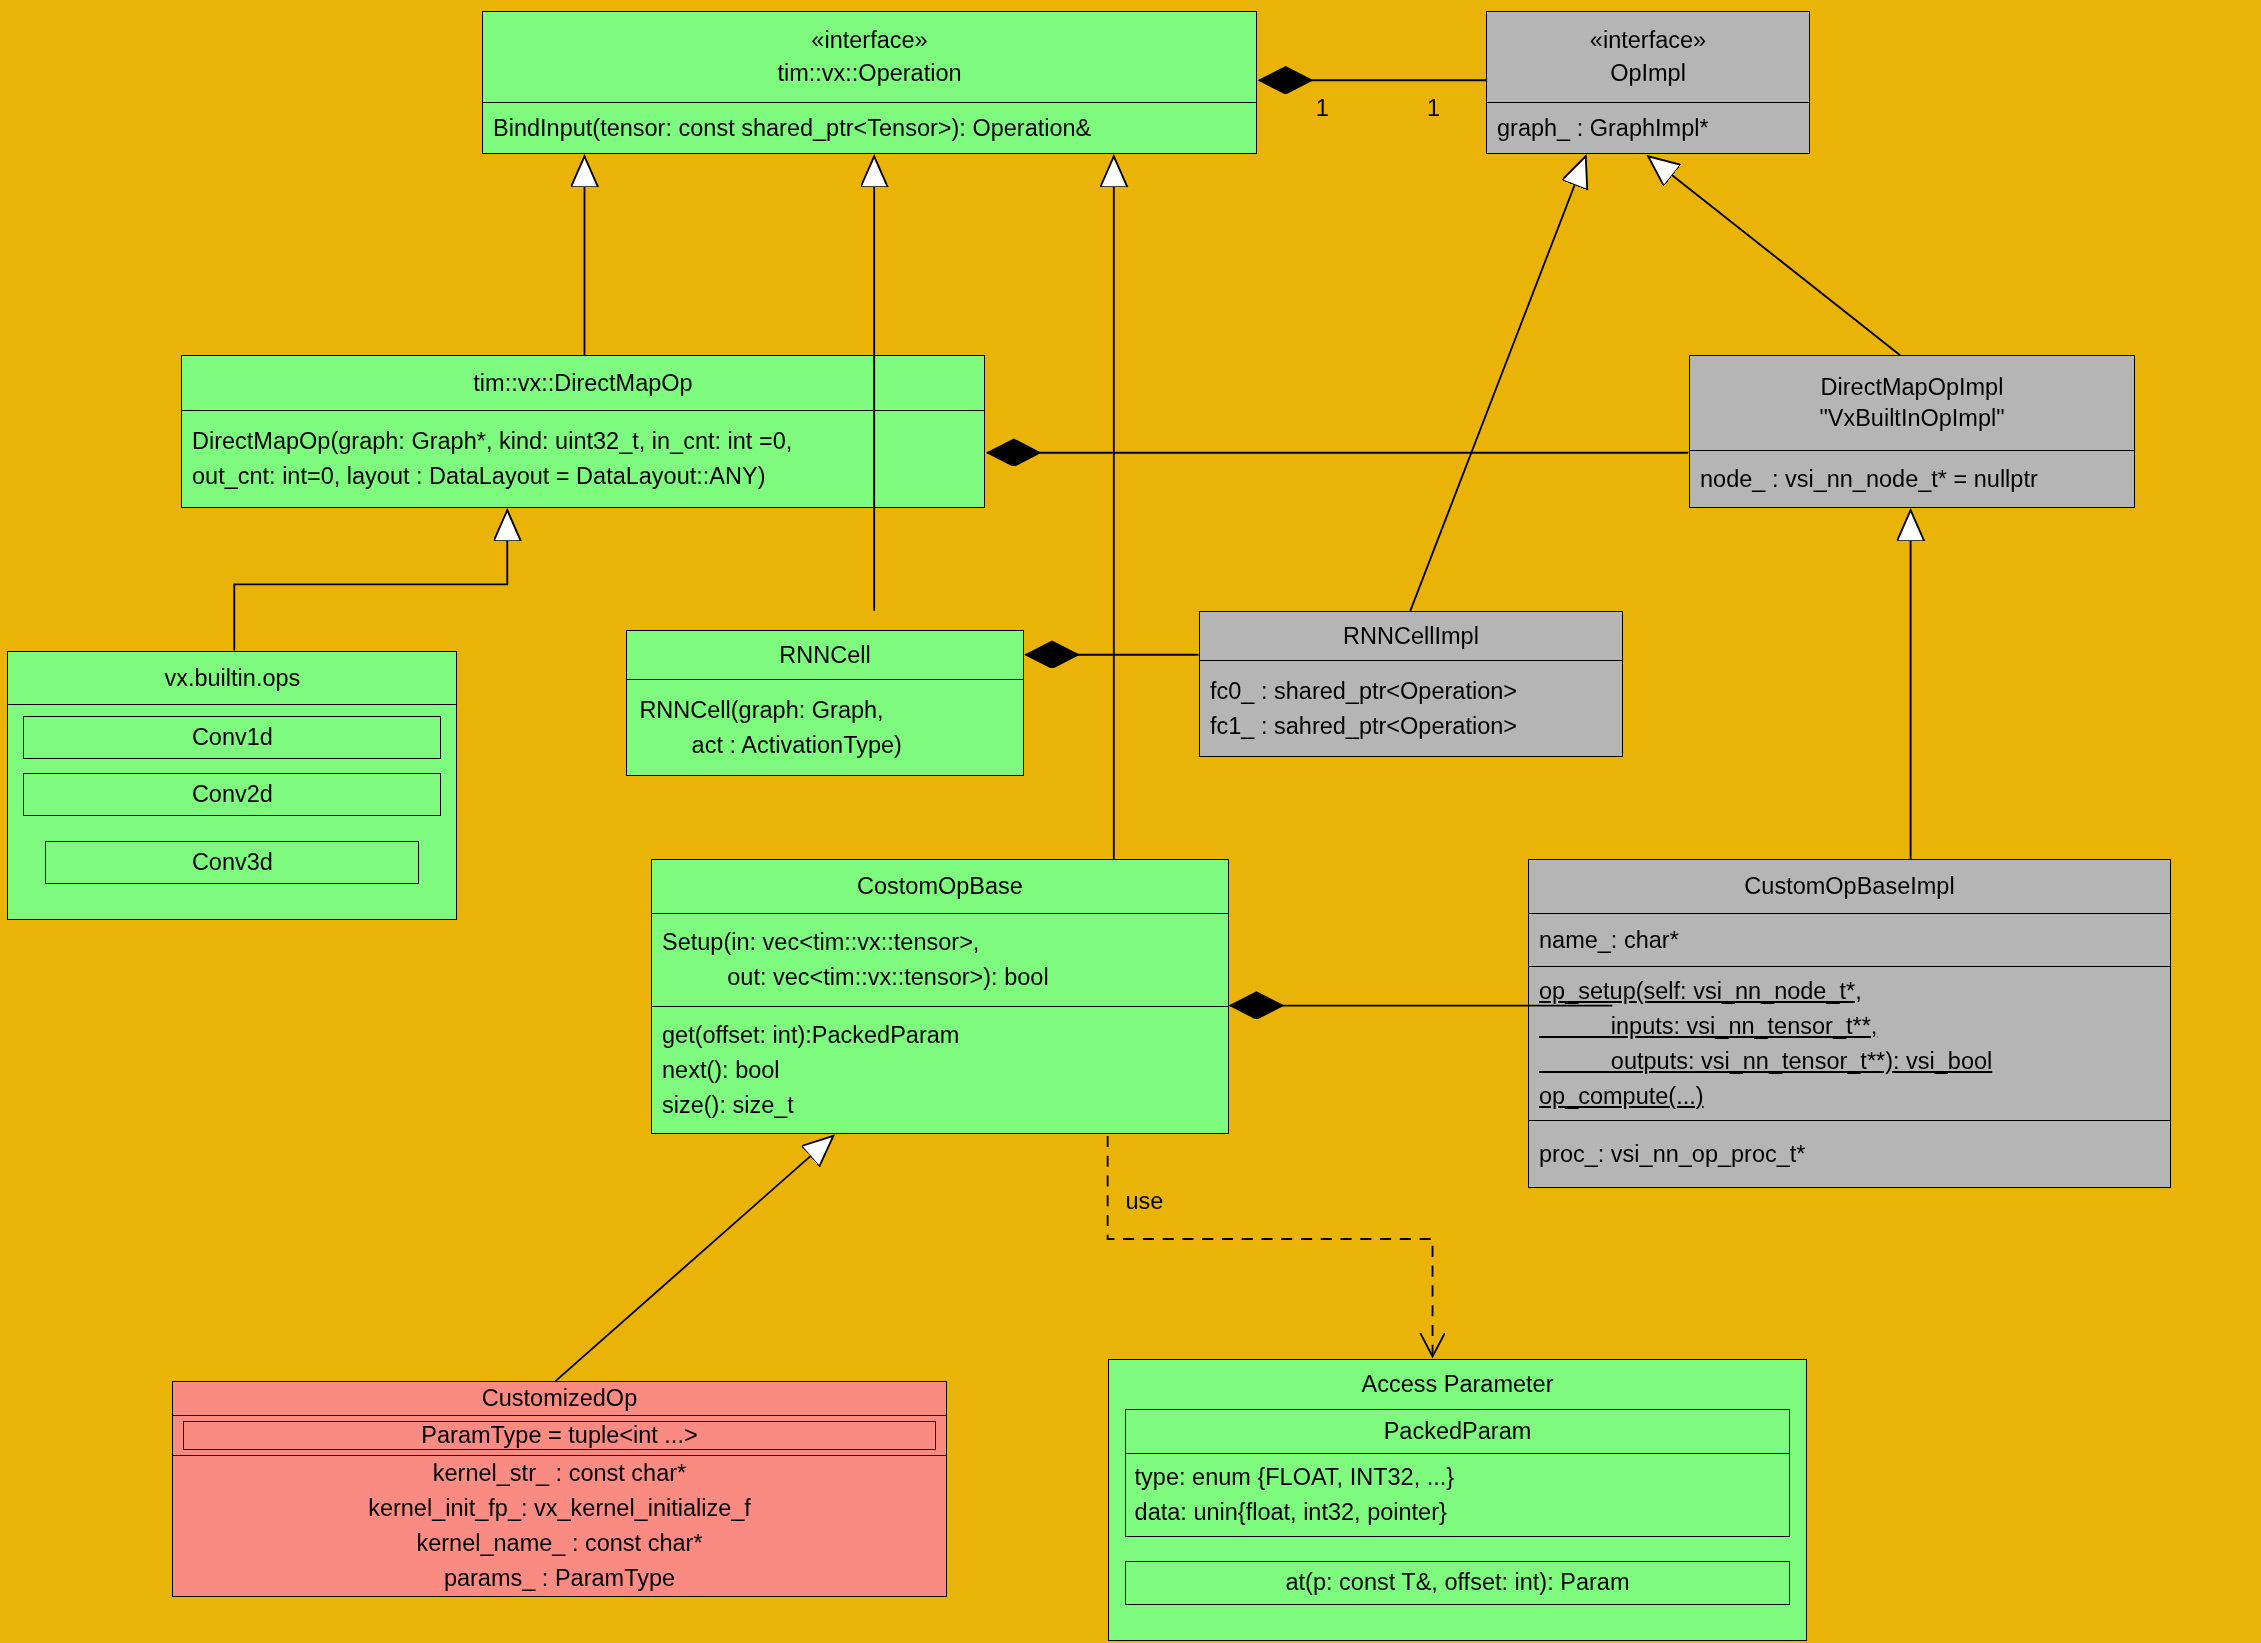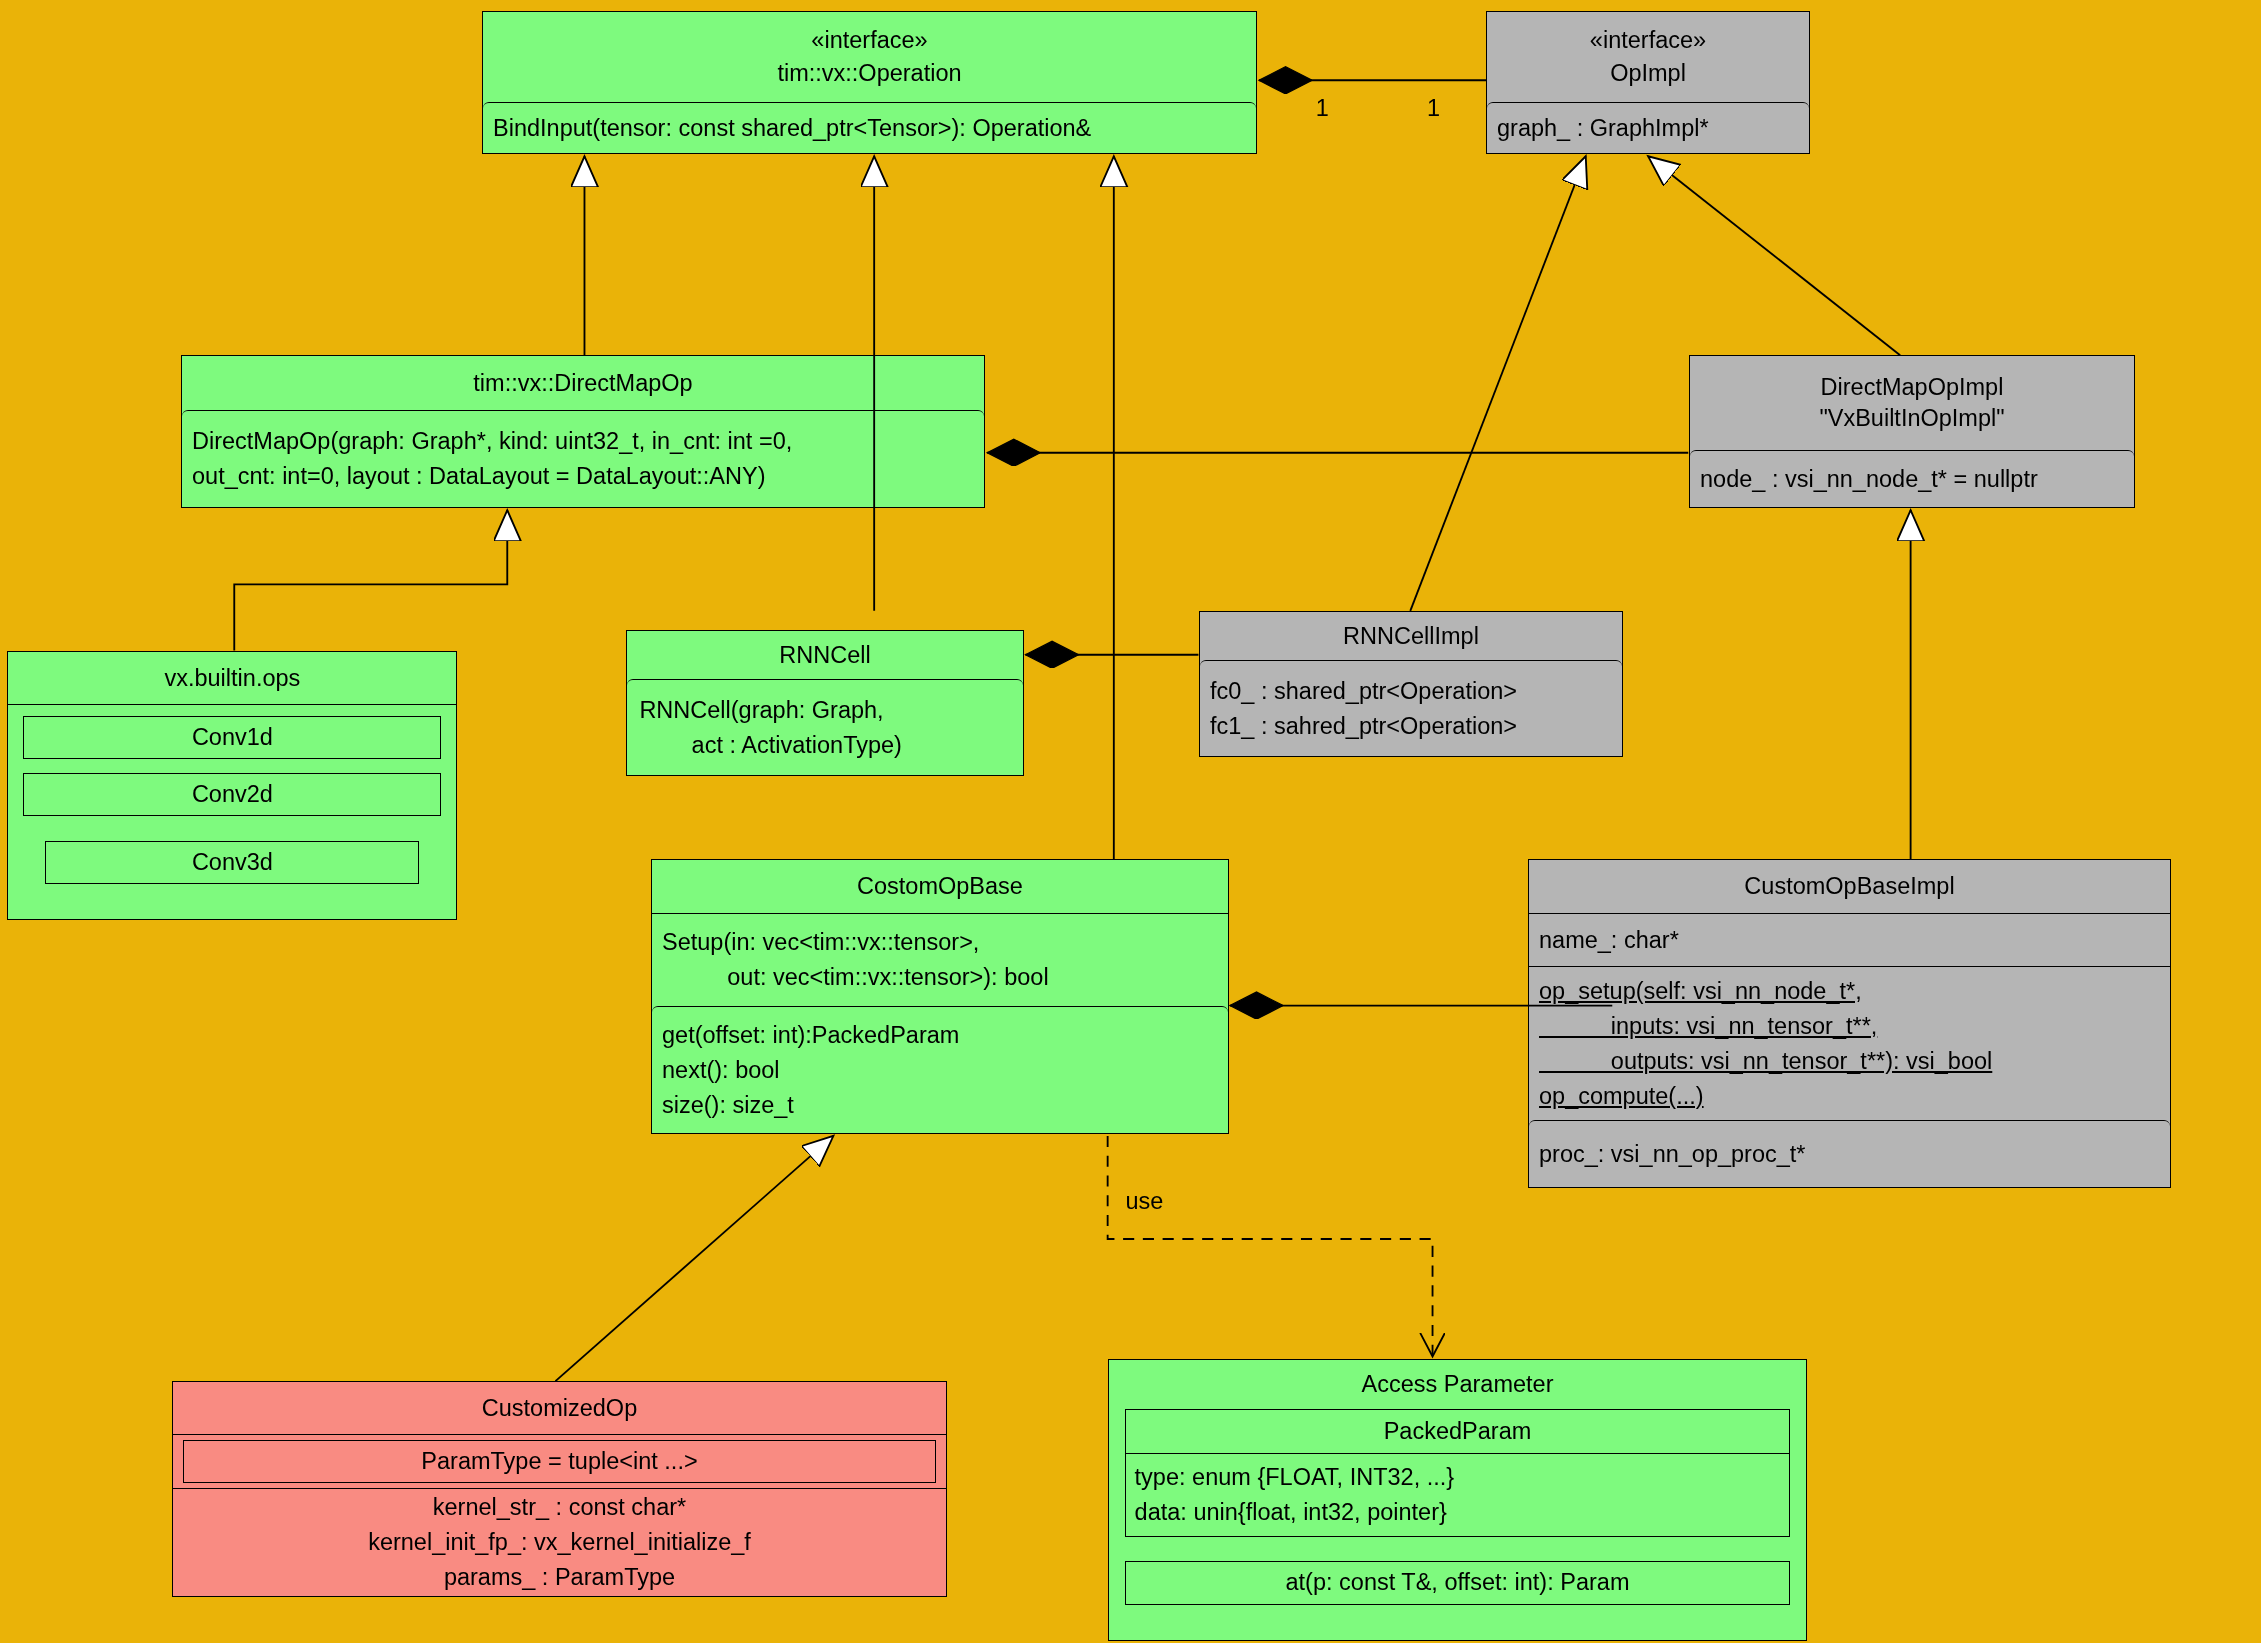--- a/index.html
+++ b/index.html
@@ -14,21 +14,21 @@
 
   .uml{position:absolute;border:1.9px solid var(--line);display:flex;flex-direction:column;}
   .green{background:var(--green);}
   .gray{background:var(--gray);}
   .red{background:var(--red);}
 
   .hdr{display:flex;flex-direction:column;justify-content:center;align-items:center;gap:6.2px;}
   .titlerow{display:flex;align-items:center;justify-content:center;text-align:center;}
   .bb{border-bottom:1.9px solid var(--line);}
   .comp{border-top:1.9px solid var(--line);}
-  .vfill{flex:1;border-radius:6px;}
+  .vfill{flex:1;}
   .vcenter{display:flex;flex-direction:column;justify-content:center;}
   .rowcenter{display:flex;align-items:center;}
   .line{white-space:pre;line-height:35px;}
   .u{text-decoration:underline;}
   .center{text-align:center;}
 
   .innerbox{border:1.9px solid var(--line);display:flex;align-items:center;justify-content:center;text-align:center;background:inherit;}
   .sepline{border-top:1.9px solid var(--line);}
 
   svg.overlay{position:absolute;left:0;top:0;z-index:6;pointer-events:none;}
@@ -131,20 +131,21 @@
     </div>
   </div>
 
   <div class="uml red" style="left:172px;top:1381px;width:775px;height:216px;">
     <div class="titlerow bb" style="height:53px;">CustomizedOp</div>
     <div class="innerbox" style="height:43px;margin:5px 10px 0 10px;">ParamType = tuple&lt;int ...&gt;</div>
     <div class="sepline" style="margin-top:5px;"></div>
     <div class="vfill vcenter center" style="padding:0 10px;">
       <div class="line">kernel_str_ : const char*</div>
       <div class="line">kernel_init_fp_: vx_kernel_initialize_f</div>
+      <div class="line">kernel_name_ : const char*</div>
       <div class="line">params_ : ParamType</div>
     </div>
   </div>
 
   <div class="uml green" style="left:1108px;top:1359px;width:699px;height:282px;">
     <div class="titlerow" style="height:49px;">Access Parameter</div>
     <div style="border:1.9px solid var(--line);margin:0 16px;">
       <div class="titlerow bb" style="height:44px;">PackedParam</div>
       <div style="padding:6.2px 8.6px;">
         <div class="line">type: enum {FLOAT, INT32, ...}</div>

